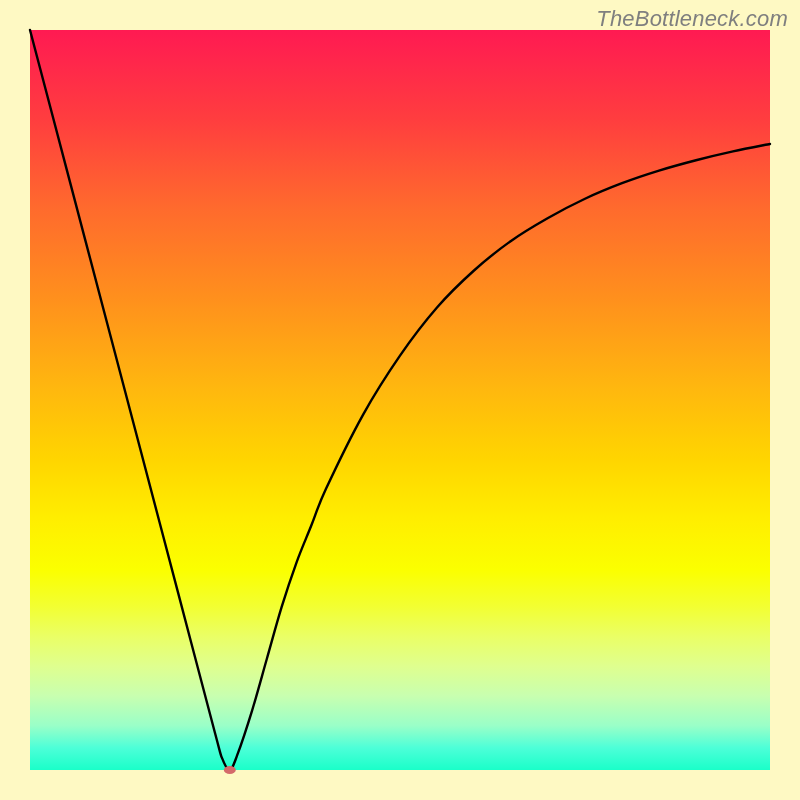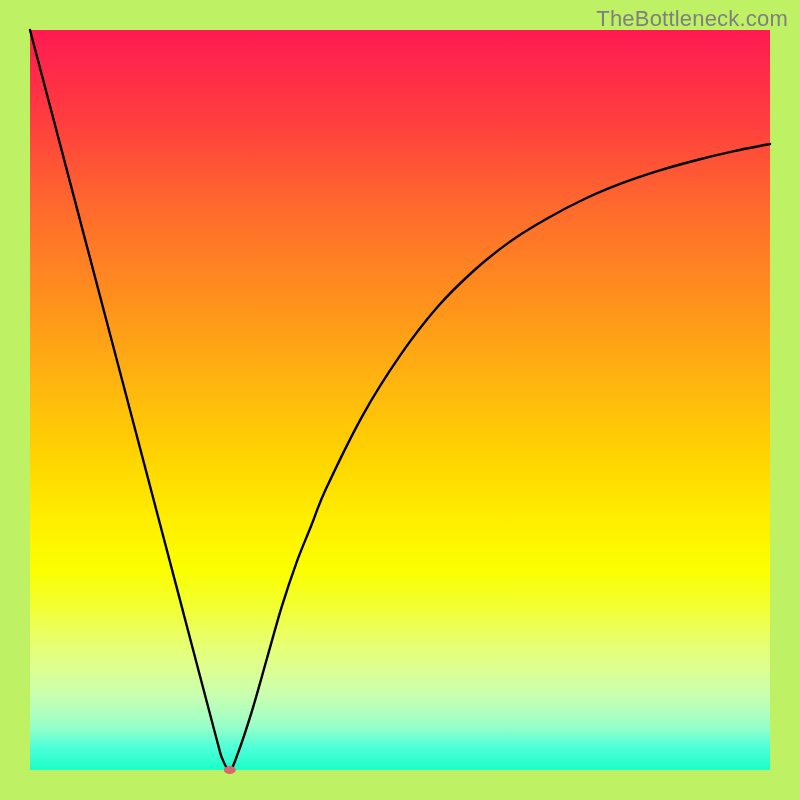--- a/index.html
+++ b/index.html
@@ -8,21 +8,22 @@
     width: 800px;
     height: 800px;
     overflow: hidden;
     background: #000;
     font-family: Arial, Helvetica, sans-serif;
   }
   .frame {
     position: relative;
     width: 800px;
     height: 800px;
-    background: #bef264;
+    background: #fef9c3;
+    font-style: italic;
   }
   .plot {
     position: absolute;
     left: 30px;
     top: 30px;
     width: 740px;
     height: 740px;
     background: linear-gradient(to bottom,
       #ff1a52 0%,
       #ff3d3f 12%,

